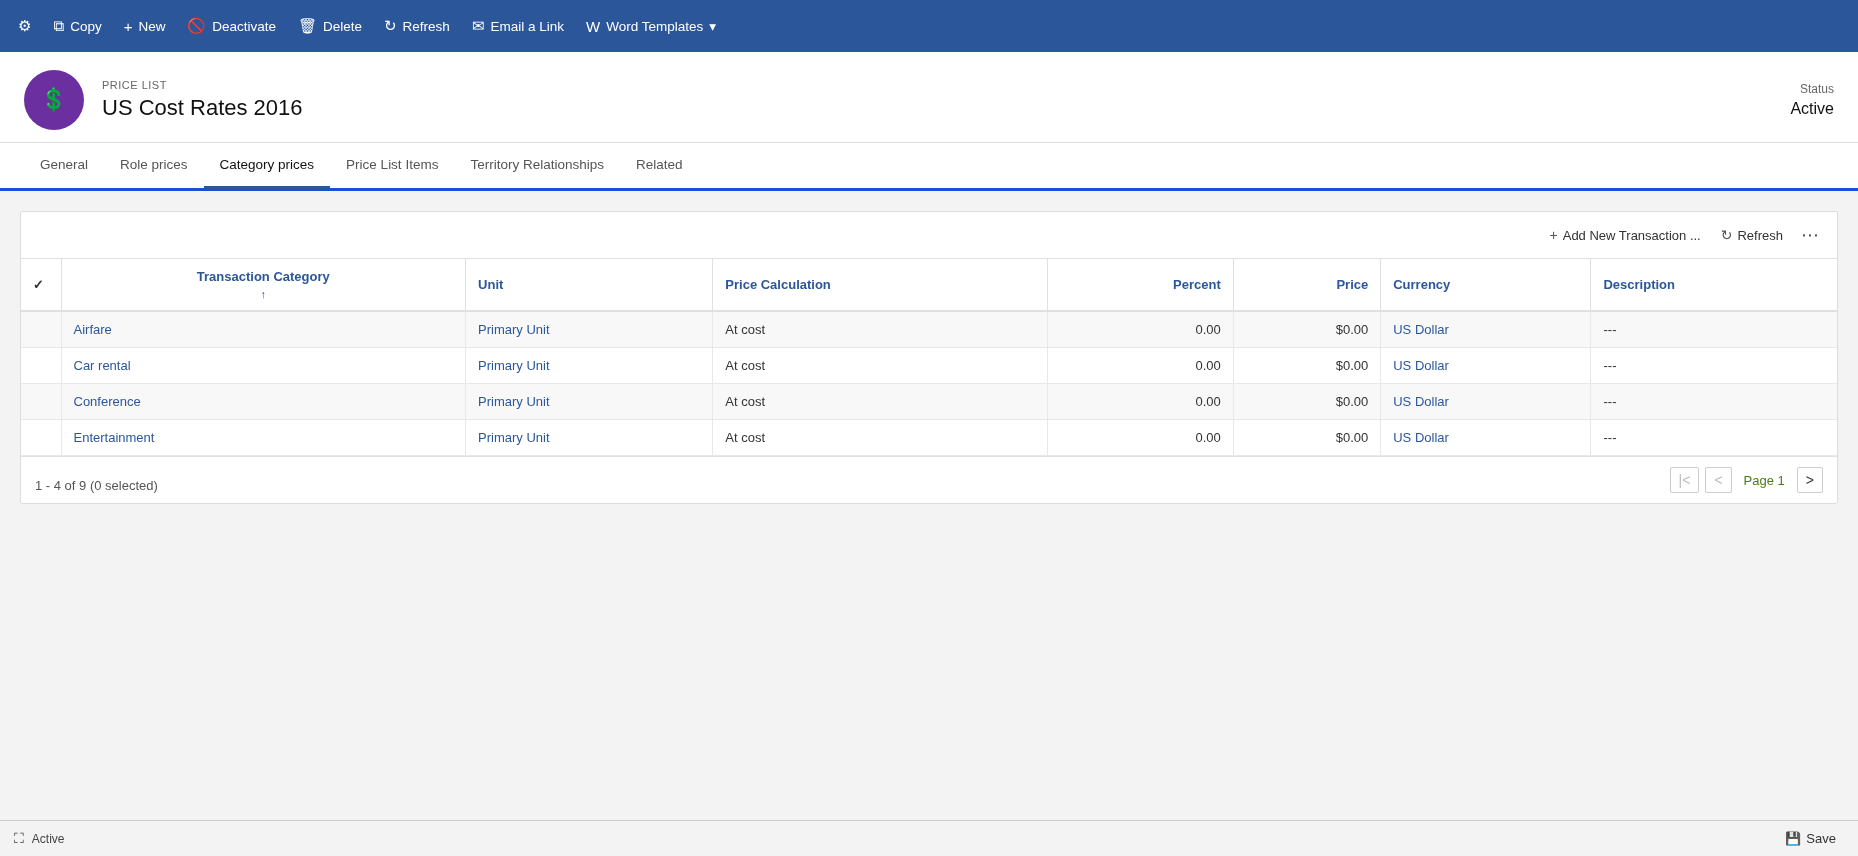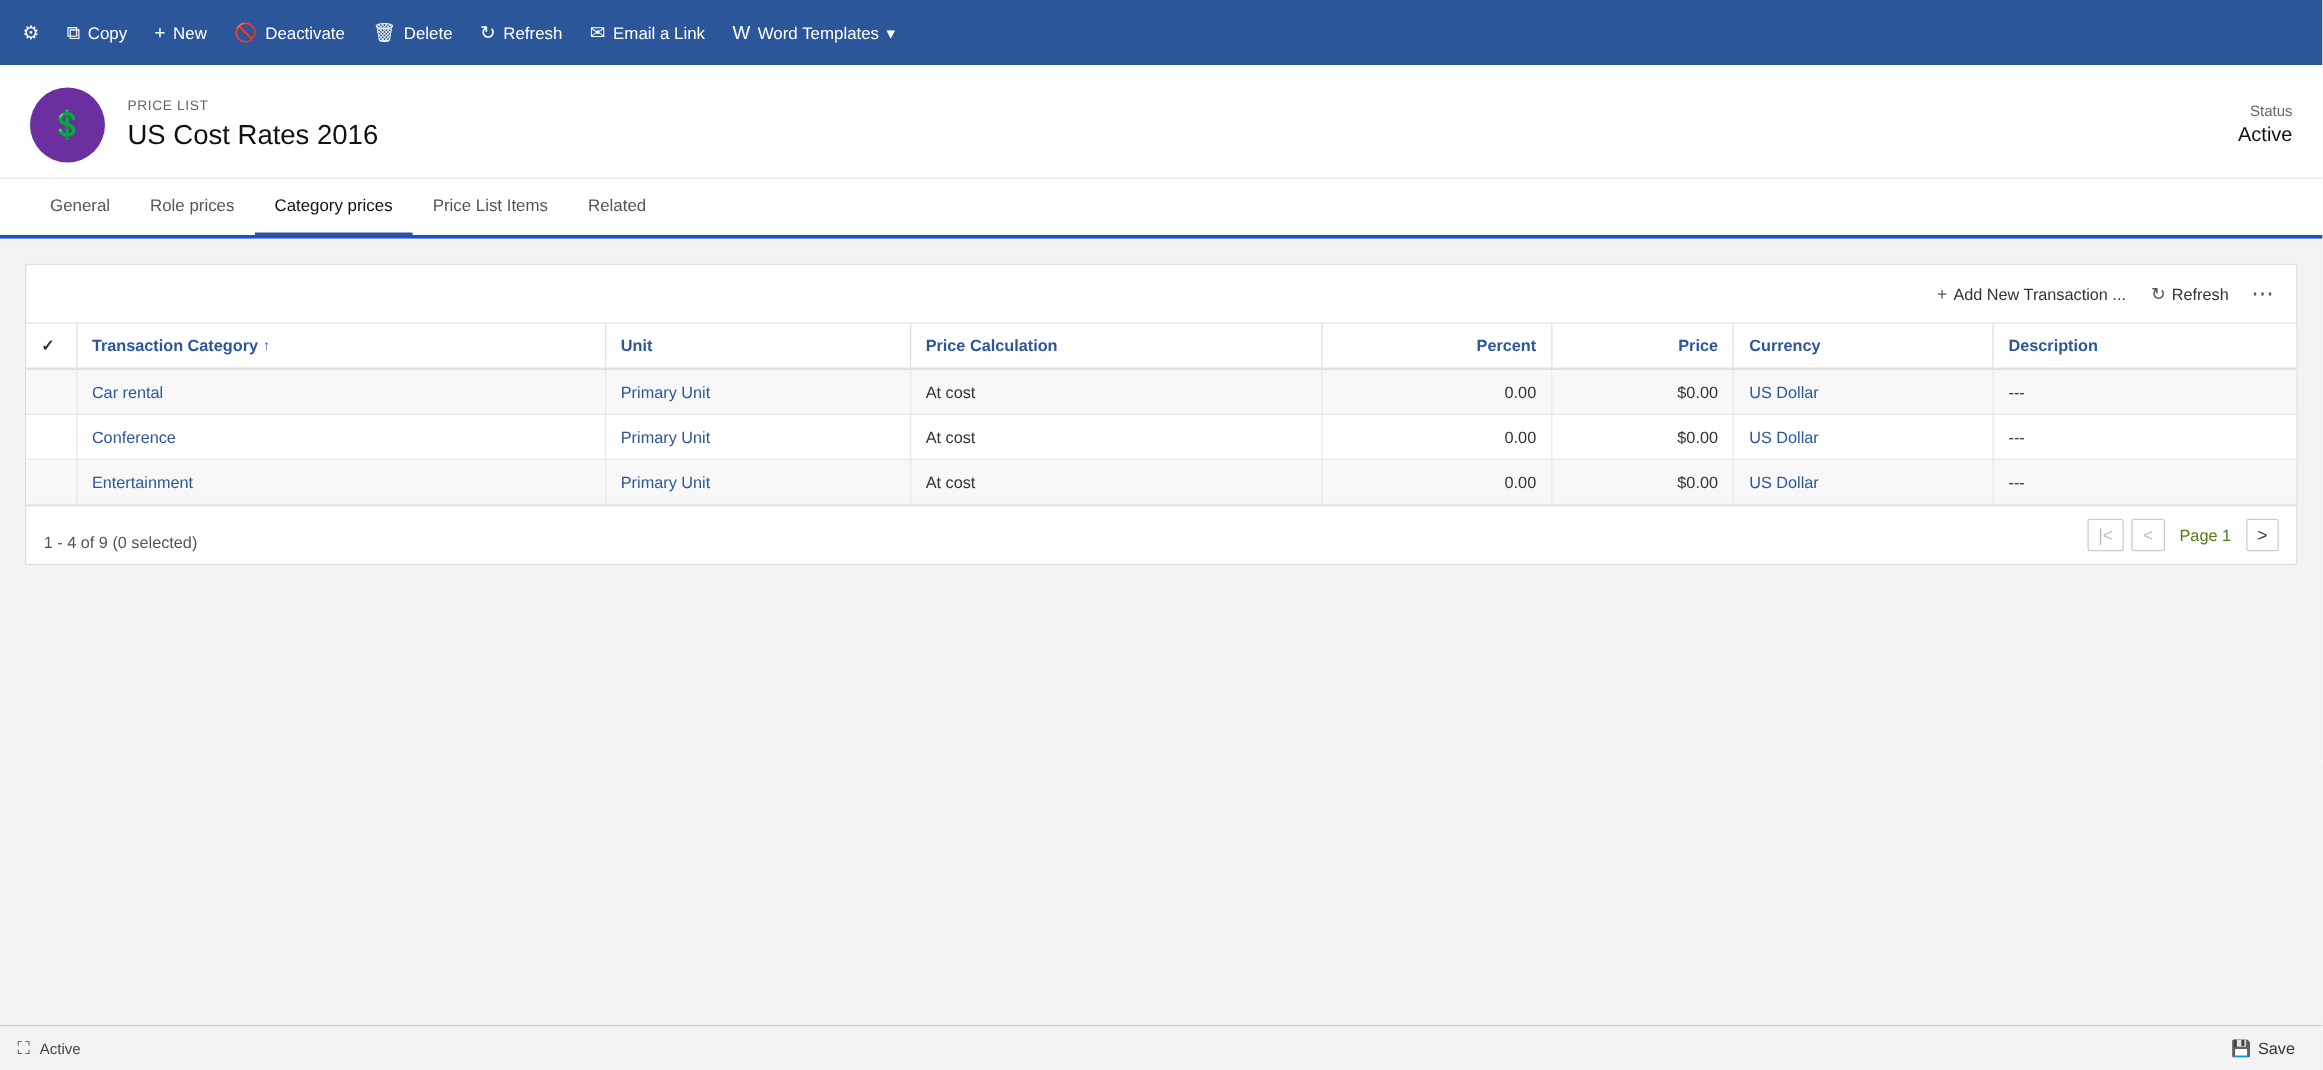--- a/index.html
+++ b/index.html
@@ -198,21 +198,21 @@
       cursor: pointer;
       display: flex;
       align-items: center;
       gap: 5px;
       font-size: 13px;
       color: #333;
       padding: 3px 8px;
     }
 
     
-    .th-inner { display: flex; align-items: center; gap: 4px; }
+    .th-inner { display: flex; align-items: center; gap: 4px; flex-direction: column; }
   </style>
 </head>
 <body>
 
 <div class="toolbar">
   <button class="toolbar-btn">
     <span class="toolbar-icon">⚙</span>
   </button>
   <button class="toolbar-btn">
     <span class="toolbar-icon">⧉</span>
@@ -259,20 +259,21 @@
     <div class="record-status-label">Status</div>
     <div class="record-status-value">Active</div>
   </div>
 </div>
 
 <div class="tab-nav">
   <div class="tab-item">General</div>
   <div class="tab-item">Role prices</div>
   <div class="tab-item active">Category prices</div>
   <div class="tab-item">Price List Items</div>
+  <div class="tab-item">Territory Relationships</div>
   <div class="tab-item">Related</div>
 </div>
 
 <div class="main-content">
   <div class="grid-container">
 
     <div class="grid-toolbar">
       <button class="grid-toolbar-btn">
         <span class="icon">+</span>
         <span>Add New Transaction ...</span>
@@ -310,20 +311,30 @@
           </th>
           <th>
             <span>Currency</span>
           </th>
           <th>
             <span>Description</span>
           </th>
         </tr>
       </thead>
       <tbody id="table-body">
+      <tr>
+      <td class="check-col"></td>
+      <td><span class="link-cell">Airfare</span></td>
+      <td><span class="link-cell">Primary Unit</span></td>
+      <td>At cost</td>
+      <td style="text-align:right;">0.00</td>
+      <td style="text-align:right;">$0.00</td>
+      <td><span class="link-cell">US Dollar</span></td>
+      <td>---</td>
+    </tr>
           <tr>
       <td class="check-col"></td>
       <td><span class="link-cell">Car rental</span></td>
       <td><span class="link-cell">Primary Unit</span></td>
       <td>At cost</td>
       <td style="text-align:right;">0.00</td>
       <td style="text-align:right;">$0.00</td>
       <td><span class="link-cell">US Dollar</span></td>
       <td>---</td>
     </tr>

